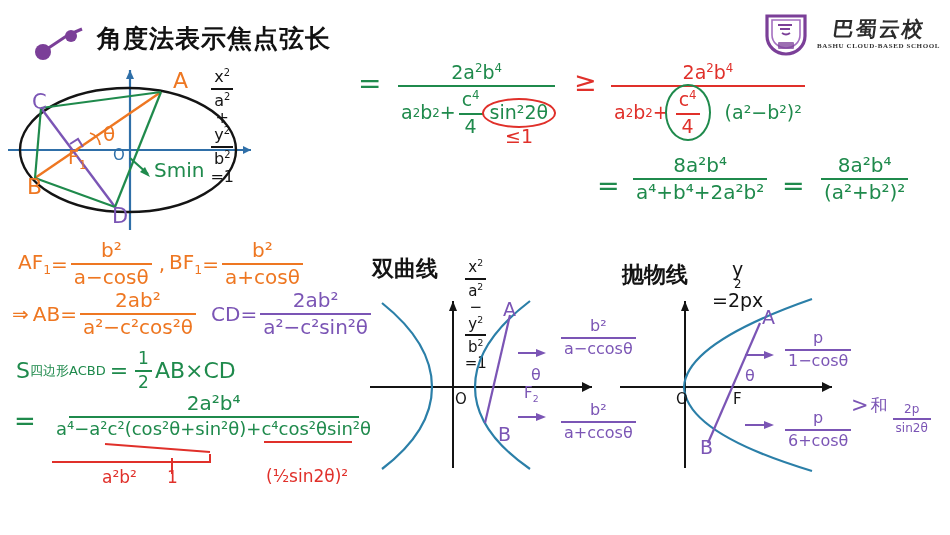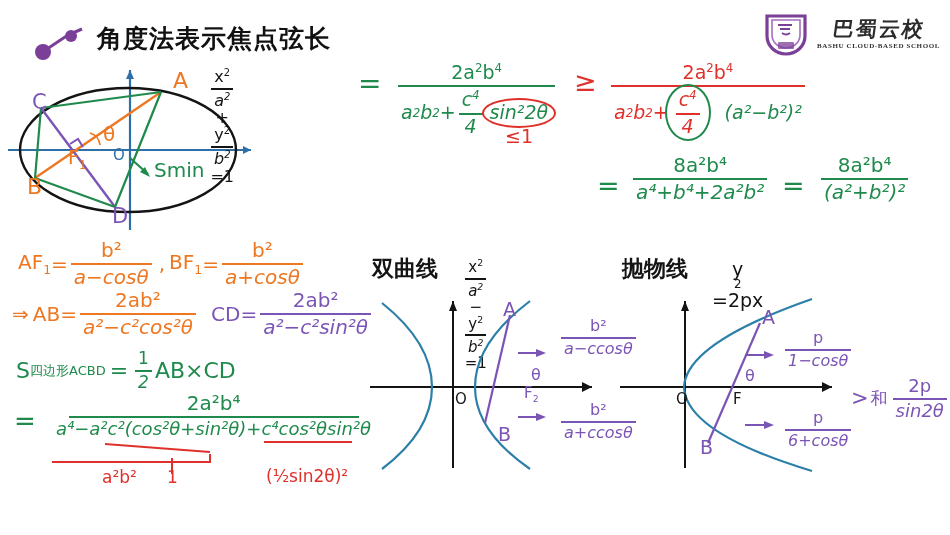--- a/index.html
+++ b/index.html
@@ -41,21 +41,21 @@
   .ink-purple{color:#7b55b5;}
   .ink-blue{color:#2f6fa8;}
 
   .sub{font-size:.62em;vertical-align:sub;}
   .sup{font-size:.62em;vertical-align:super;}
 
   
   .frac{display:inline-flex;flex-direction:column;align-items:center;
         vertical-align:middle;line-height:1.05;margin:0 3px;}
   .frac .num{padding:0 3px;}
-  .frac .den{padding:0 3px;font-style:italic;}
+  .frac .den{padding:0 3px;}
   .frac .bar{height:0;border-top:2px solid currentColor;width:100%;margin:2px 0;}
 
   .eqrow{display:inline-flex;align-items:center;}
 
   
   .circled{position:relative;display:inline-block;padding:0 4px;}
   .circled::after{
     content:"";position:absolute;left:-4px;top:-5px;right:-4px;bottom:-5px;
     border:2px solid currentColor;border-radius:50%;
     pointer-events:none;
@@ -338,21 +338,21 @@
     </span>
   </div>
   <div class="hw ink-purple" style="left:558px;top:402px;font-size:16px;">
     <span class="frac">
       <span class="num">b²</span>
       <span class="bar"></span>
       <span class="den">a+ccosθ</span>
     </span>
   </div>
 
-  <div class="hw ink-black" style="left:622px;top:258px;font-size:22px;font-weight:bold;">抛物线</div>
+  <div class="hw ink-black" style="left:622px;top:264px;font-size:22px;font-weight:bold;">抛物线</div>
   <div class="hw ink-black eqrow" style="left:712px;top:260px;font-size:19px;">
     <span>y</span>
       <span class="sup">2</span>
       <span>=2px</span>
   </div>
 
   <svg style="position:absolute;left:620px;top:283px;" width="250" height="190" viewBox="0 0 250 190">
     <line x1="0" y1="104" x2="212" y2="104" stroke="#141414" stroke-width="2"></line>
     <path d="M212 104 l-10 -5 l0 10 z" fill="#141414"></path>
     <line x1="65" y1="185" x2="65" y2="18" stroke="#141414" stroke-width="2"></line>
@@ -385,20 +385,20 @@
     <span class="frac">
       <span class="num">p</span>
       <span class="bar"></span>
       <span class="den">6+cosθ</span>
     </span>
   </div>
 
   <div class="hw ink-purple eqrow" style="left:851px;top:377px;font-size:17px;">
     <span style="font-size:21px;">&gt;</span>
     <span style="margin:0 2px;">和</span>
-    <span class="frac" style="font-size:18px;">
+    <span class="frac" style="font-size:12px;margin-top:26px;">
       <span class="num">2p</span>
       <span class="bar"></span>
       <span class="den">sin2θ</span>
     </span>
   </div>
 
 </div>
 
 </body></html>

